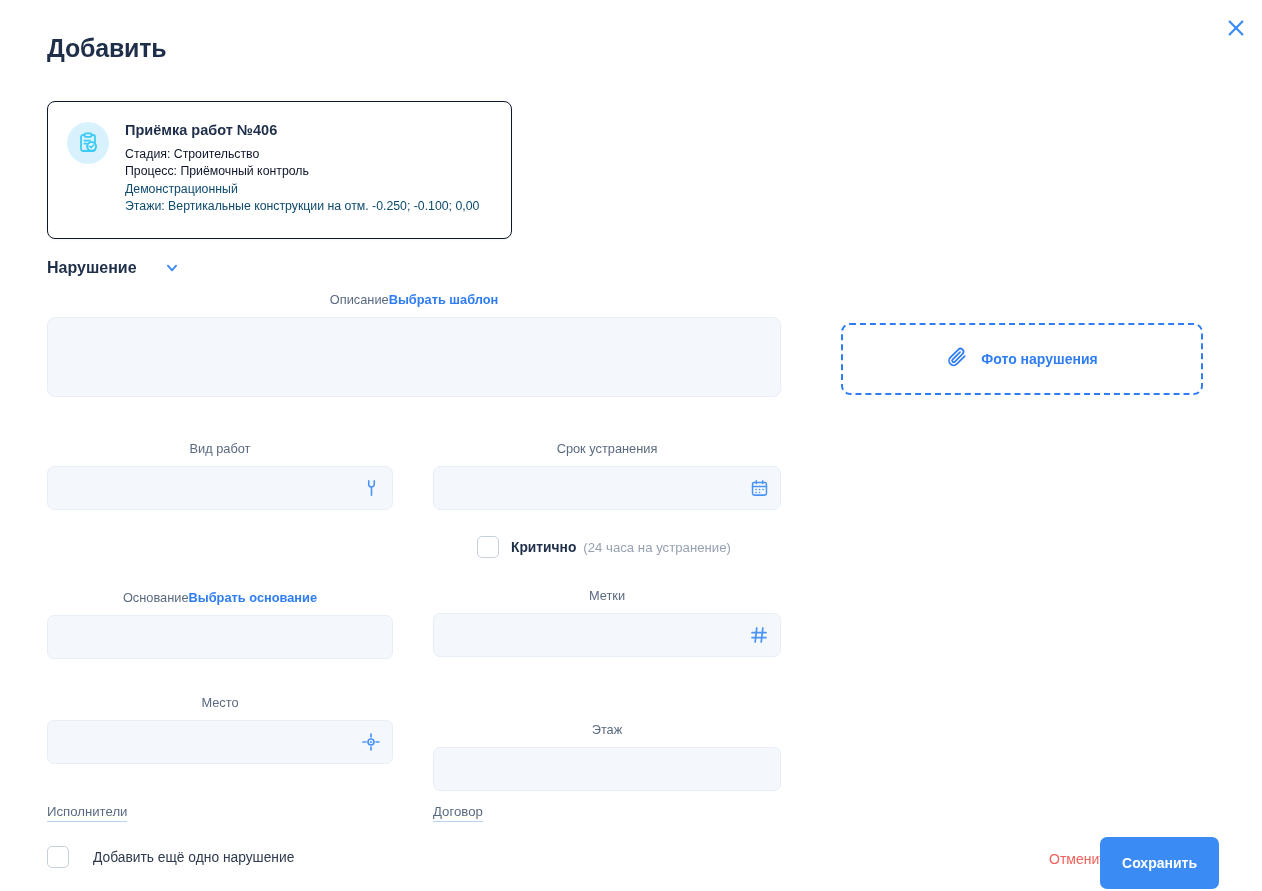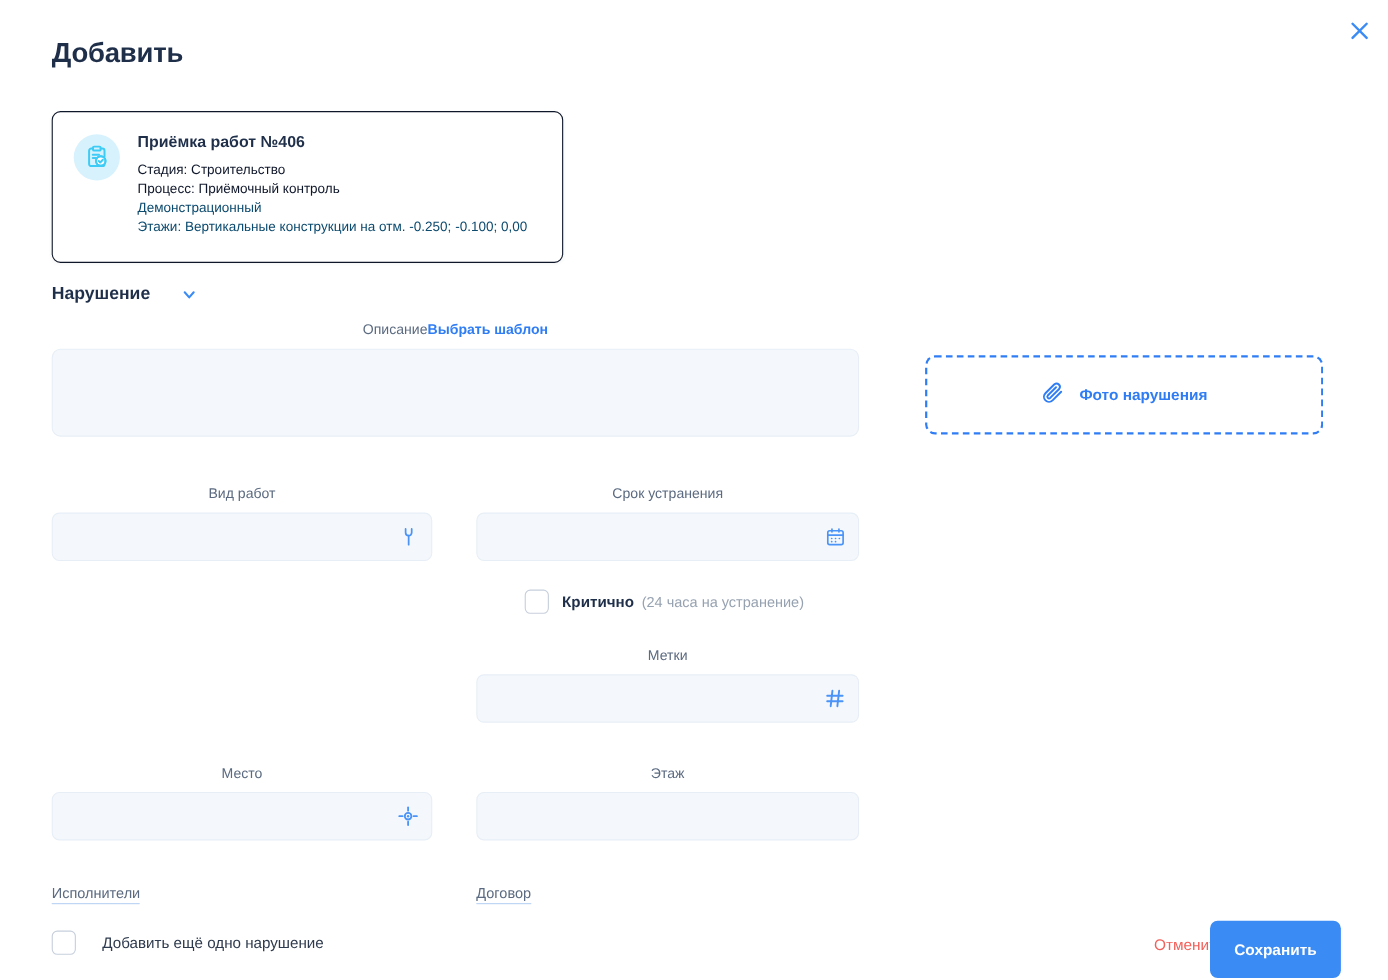--- a/index.html
+++ b/index.html
@@ -218,21 +218,21 @@
 
   
   .col-left  { position: absolute; left: 47px;  width: 346px; }
   .col-right { position: absolute; left: 433px; width: 348px; }
 
   .row-works  { top: 443px; }
   .row-term   { top: 443px; }
   .row-osn    { top: 590px; }
   .row-metki  { top: 590px; }
   .row-mesto  { top: 697px; }
-  .row-etazh  { top: 697px; }
+  .row-etazh  { top: 724px; }
 
   
   .critical-row {
     position: absolute;
     left: 433px;
     top: 536px;
     display: flex;
     align-items: center;
     gap: 12px;
     cursor: pointer;
@@ -417,20 +417,29 @@
       </span>
     </div>
   </div>
 
   <div class="critical-row">
     <span class="cbx"></span>
     <span class="strong">Критично</span>
     <span class="hint">(24 часа на устранение)</span>
   </div>
 
+  <div class="col-left row-osn">
+    <div class="label-row">
+      <span class="field-label">Основание</span>
+      <span class="link-action bold">Выбрать основание</span>
+    </div>
+    <div class="input-box">
+      <input type="text" placeholder="" style="">
+    </div>
+  </div>
 
   <div class="col-right row-metki">
     <div class="label-row">
       <span class="field-label">Метки</span>
     </div>
     <div class="input-box">
       <input type="text" placeholder="" style="">
       <span class="input-icon">
         <svg width="20" height="20" viewBox="0 0 24 24" fill="none" stroke="#4a93f7" stroke-width="2.1" stroke-linecap="round">
           <line x1="9.3" y1="3.6" x2="7.4" y2="20.4"></line>

